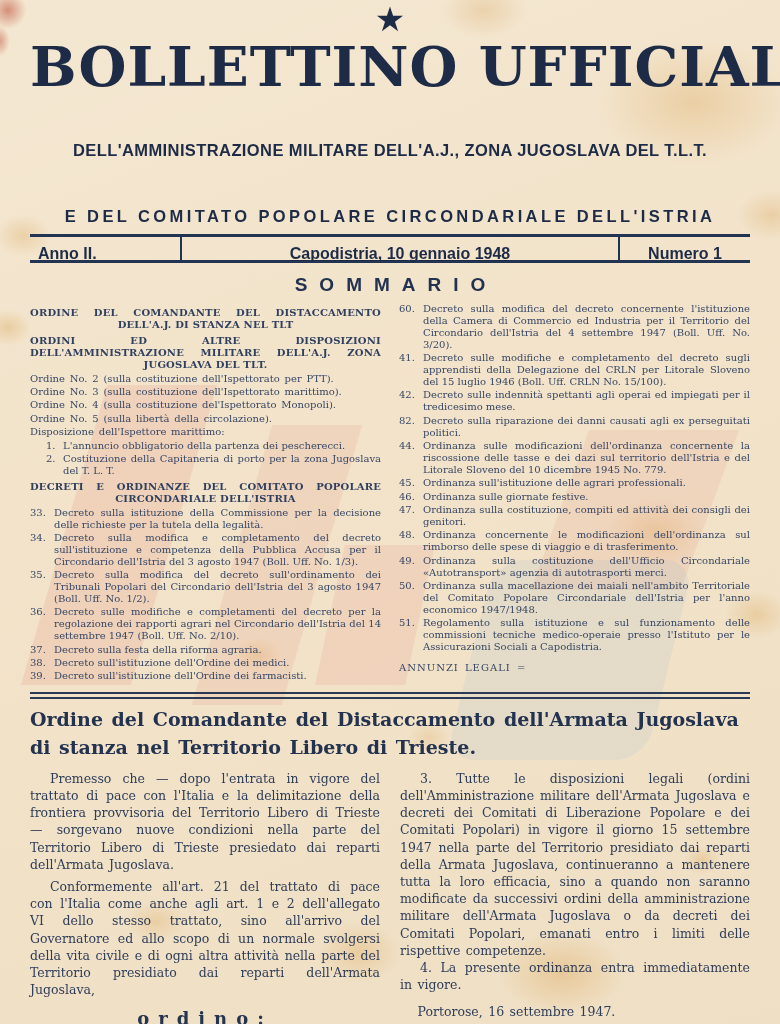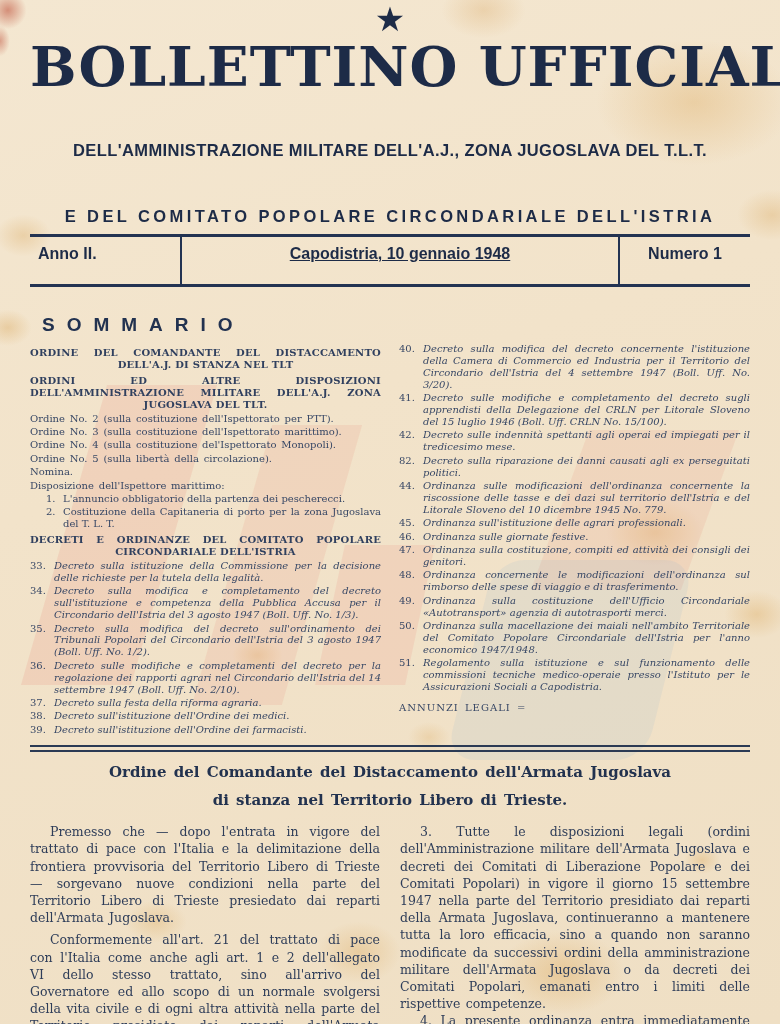--- a/index.html
+++ b/index.html
@@ -53,57 +53,57 @@
   .sub1{font-size:16.5px;line-height:21px;letter-spacing:.4px;}
   .sub2{font-size:16.5px;line-height:22px;letter-spacing:3.4px;}
   .issue-bar{
     margin-top:7px;
     border-top:3px solid #233352;
     border-bottom:3px solid #233352;
     display:flex;align-items:stretch;
     font-family:"Liberation Sans", sans-serif;font-weight:bold;
     font-size:16px;color:#1d2b47;
   }
-  .issue-cell{line-height:33px;height:47px;}
+  .issue-cell{line-height:33px;height:23px;}
   .cell-anno{flex:0 0 142px;text-align:left;padding-left:8px;border-right:2px solid #233352;}
   .cell-date{flex:1;text-decoration:underline;}
   .cell-numero{flex:0 0 130px;text-align:center;border-left:2px solid #233352;}
 
   
   .sommario-heading{
-    margin:27px 0 7px 0;text-align:left;
+    margin:11px 0 7px 0;text-align:center;
     font-family:"Liberation Sans", sans-serif;font-weight:bold;
     font-size:19px;letter-spacing:12px;text-indent:12px;
     color:#223250;
   }
   .s-cols{display:flex;gap:18px;}
   .s-col{flex:1;min-width:0;font-size:10px;line-height:11.9px;color:#374765;}
   .s-entry{margin-bottom:1.5px;}
   .s-entry .txt{text-align:justify;}
   .t-header{font-weight:bold;text-align:justify;text-align-last:center;margin:4px 0 2px 0;letter-spacing:.2px;color:#30405f;}
   .t-numbered{display:flex;}
   .t-numbered .num{flex:0 0 24px;}
-  .t-numbered .txt{flex:1;font-style:italic;}
+  .t-numbered .txt{flex:1;}
   .t-sub{display:flex;padding-left:16px;}
   .t-sub .num{flex:0 0 17px;}
   .t-sub .txt{flex:1;}
   .t-entry{word-spacing:1.6px;}
   .t-annunzi{margin-top:9px;letter-spacing:1px;word-spacing:2px;}
 
   .double-rule{
     margin:8px 0 6px 0;
     border-top:2px solid #2b3a54;
     border-bottom:2px solid #2b3a54;
     height:3px;
   }
 
   
   .article-title{
-    margin:4px 0 9px 0;text-align:center;
-    font-weight:bold;font-size:15px;line-height:28px;
+    margin:4px 0 9px 0;text-align:left;
+    font-weight:bold;font-size:19px;line-height:28px;
     color:#22324f;word-spacing:2px;
   }
   .a-cols{display:flex;gap:20px;}
   .a-col{flex:1;min-width:0;font-size:12.5px;line-height:17.2px;text-align:justify;color:#2e3d59;word-spacing:1.5px;}
   .a-col > div{margin-bottom:5px;}
   .t-p{text-indent:1.6em;}
   .t-cont{text-indent:0;}
   .t-heading{
     text-align:center;text-indent:0;font-weight:bold;
     font-size:18px;letter-spacing:9px;
@@ -163,24 +163,20 @@
             <div class="s-entry t-entry">
               
               <span class="txt">Ordine No. 4 (sulla costituzione del'Ispettorato Monopoli).</span>
             </div>
 
             <div class="s-entry t-entry">
               
               <span class="txt">Ordine No. 5 (sulla libertà della circolazione).</span>
             </div>
 
-            <div class="s-entry t-entry">
-              
-              <span class="txt">Nomina.</span>
-            </div>
 
             <div class="s-entry t-entry">
               
               <span class="txt">Disposizione dell'Ispettore marittimo:</span>
             </div>
 
             <div class="s-entry t-sub">
               <span class="num">1.</span>
               <span class="txt">L'annuncio obbligatorio della partenza dei pescherecci.</span>
             </div>
@@ -226,21 +222,21 @@
             </div>
 
             <div class="s-entry t-numbered">
               <span class="num">39.</span>
               <span class="txt">Decreto sull'istituzione dell'Ordine dei farmacisti.</span>
             </div>
           </div>
         <div class="s-col">
 
             <div class="s-entry t-numbered">
-              <span class="num">40.</span>
+              <span class="num">60.</span>
               <span class="txt">Decreto sulla modifica del decreto concernente l'istituzione della Camera di Commercio ed Industria per il Territorio del Circondario dell'Istria del 4 settembre 1947 (Boll. Uff. No. 3/20).</span>
             </div>
 
             <div class="s-entry t-numbered">
               <span class="num">41.</span>
               <span class="txt">Decreto sulle modifiche e completamento del decreto sugli apprendisti della Delegazione del CRLN per Litorale Sloveno del 15 luglio 1946 (Boll. Uff. CRLN No. 15/100).</span>
             </div>
 
             <div class="s-entry t-numbered">
               <span class="num">42.</span>

